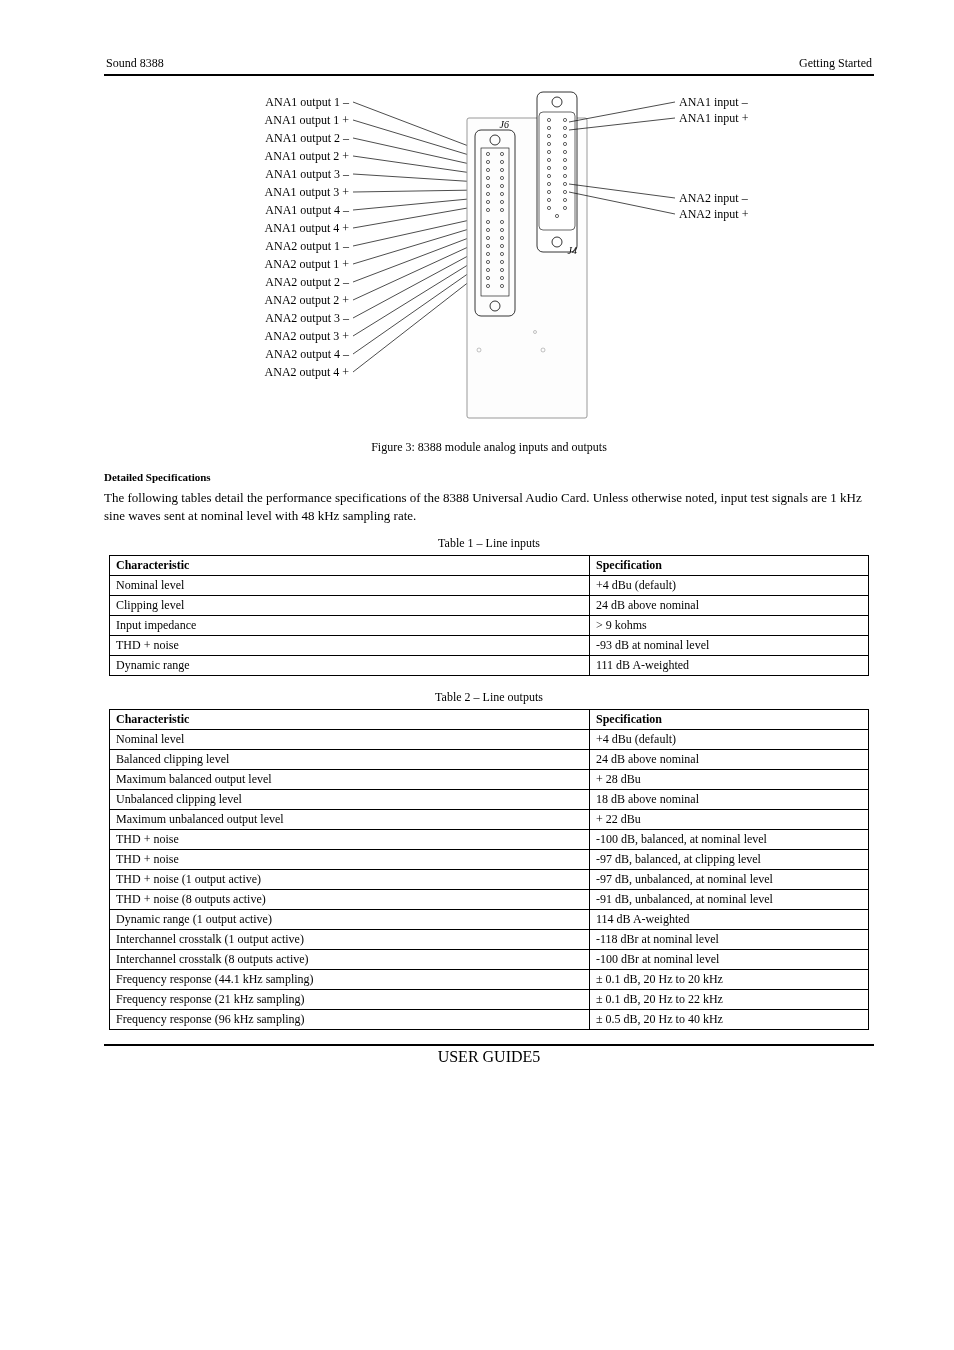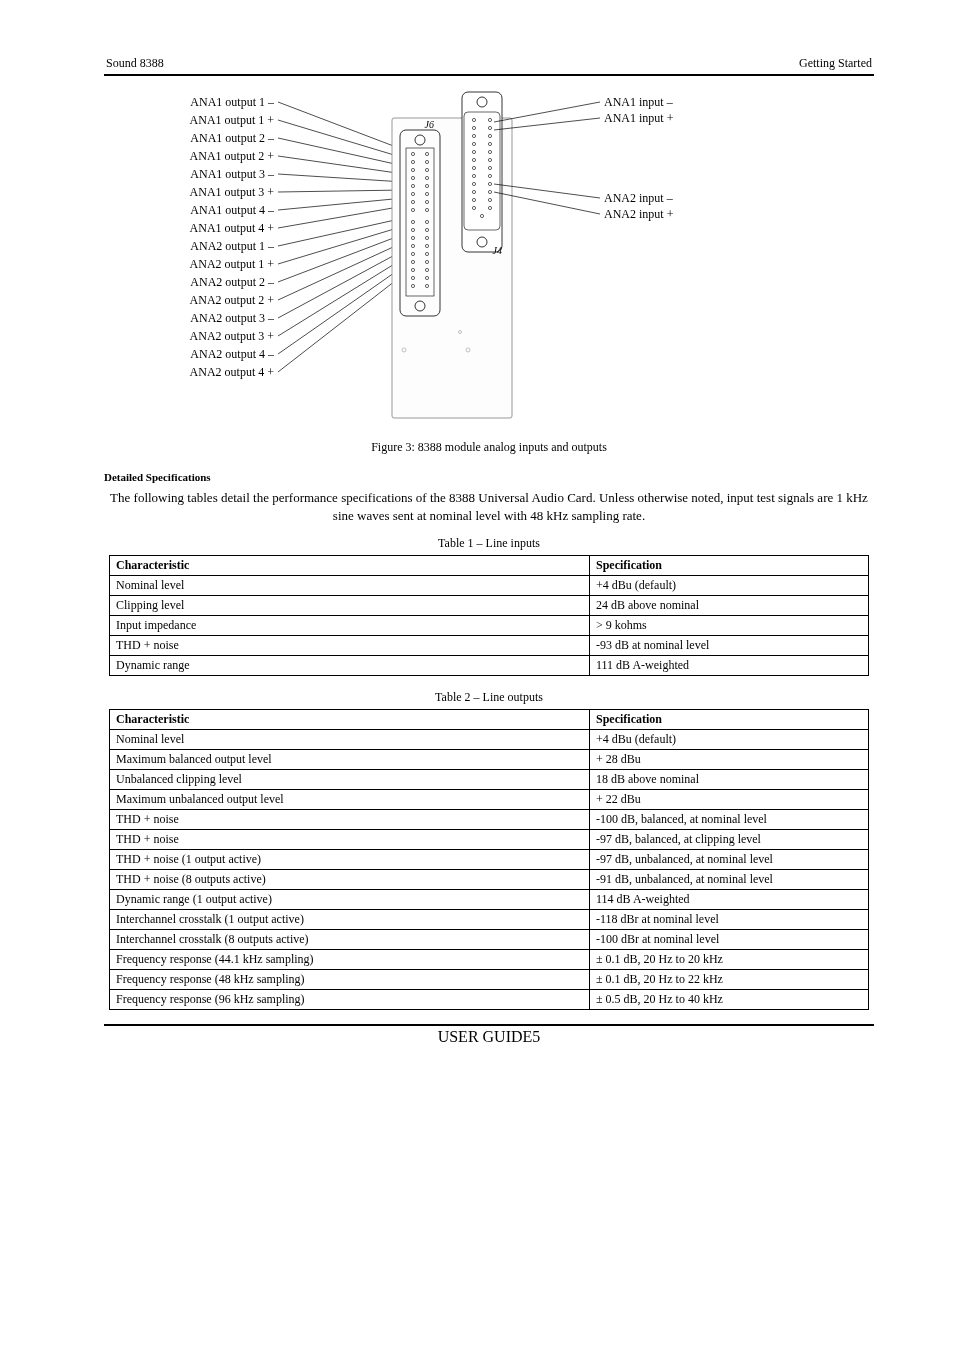--- a/index.html
+++ b/index.html
@@ -22,39 +22,38 @@
     justify-content: space-between;
     font-size: 12px;
     padding: 0 2px 3px 2px;
   }
   .header-rule {
     border: none;
     border-top: 2px solid #000;
     margin: 0 0 12px 0;
   }
   .fig-wrap {
-    text-align: left;
+    text-align: center;
     margin: 4px 0 8px 0;
   }
   .fig-caption {
     text-align: center;
     font-size: 12px;
     margin: 6px 0 16px 0;
   }
   .sect-title {
     font-family: Liberation Serif, serif;
     font-weight: bold;
     font-size: 11px;
     margin: 10px 0 6px 0;
   }
   .body-p {
     font-size: 13px;
     line-height: 1.35;
     margin: 4px 0 12px 0;
-    text-align: center;
   }
   .tbl-caption {
     text-align: center;
     font-size: 12px;
     margin: 6px 0 4px 0;
   }
   table.spec {
     width: 760px;
     margin: 0 auto 14px auto;
     border-collapse: collapse;
@@ -283,20 +282,24 @@
       <th class="col-char">Characteristic</th>
       <th>Specification</th>
     </tr>
       </thead>
     <tbody id="t2body">
         <tr>
           <td>Nominal level</td>
           <td>+4 dBu (default)</td>
         </tr>
         <tr>
+          <td>Balanced clipping level</td>
+          <td>24 dB above nominal</td>
+        </tr>
+        <tr>
           <td>Maximum balanced output level</td>
           <td>+ 28 dBu</td>
         </tr>
         <tr>
           <td>Unbalanced clipping level</td>
           <td>18 dB above nominal</td>
         </tr>
         <tr>
           <td>Maximum unbalanced output level</td>
           <td>+ 22 dBu</td>
@@ -327,21 +330,21 @@
         </tr>
         <tr>
           <td>Interchannel crosstalk (8 outputs active)</td>
           <td>-100 dBr at nominal level</td>
         </tr>
         <tr>
           <td>Frequency response (44.1 kHz sampling)</td>
           <td>± 0.1 dB, 20 Hz to 20 kHz</td>
         </tr>
         <tr>
-          <td>Frequency response (48 kHz sampling)</td>
+          <td>Frequency response (21 kHz sampling)</td>
           <td>± 0.1 dB, 20 Hz to 22 kHz</td>
         </tr>
         <tr>
           <td>Frequency response (96 kHz sampling)</td>
           <td>± 0.5 dB, 20 Hz to 40 kHz</td>
         </tr>
       </tbody>
   </table>
 
   <hr class="footer-rule">

